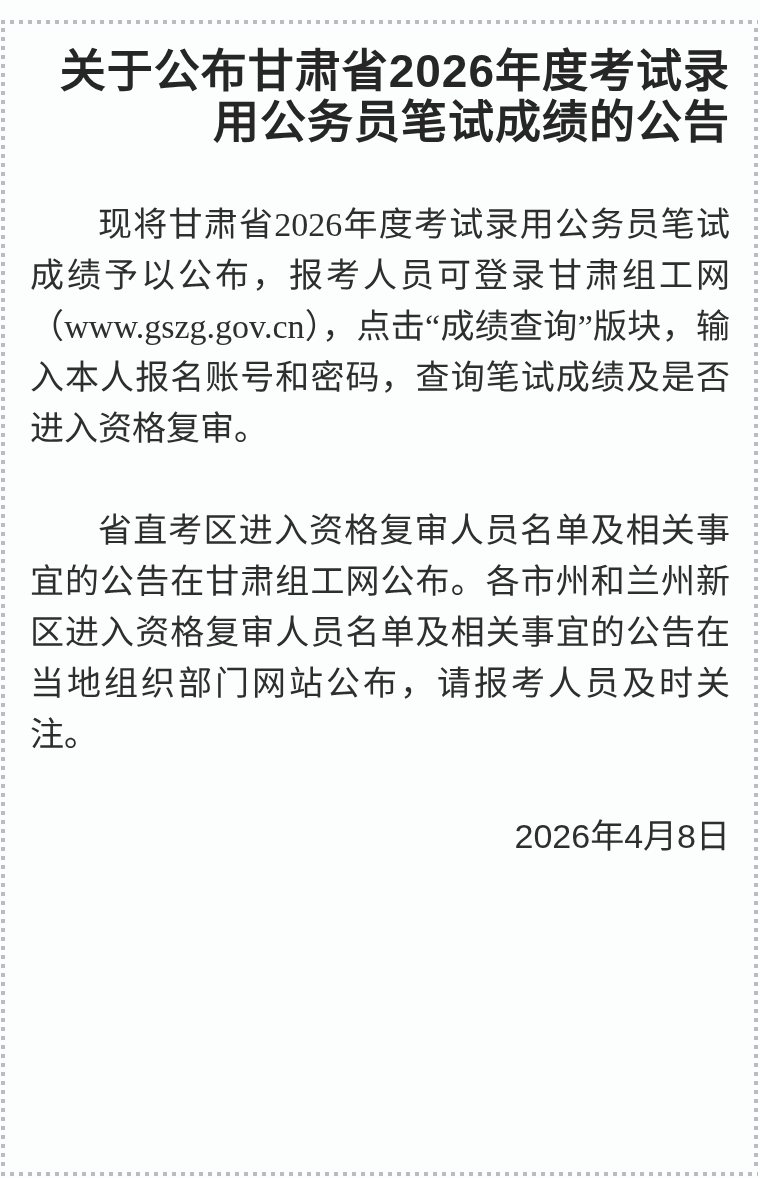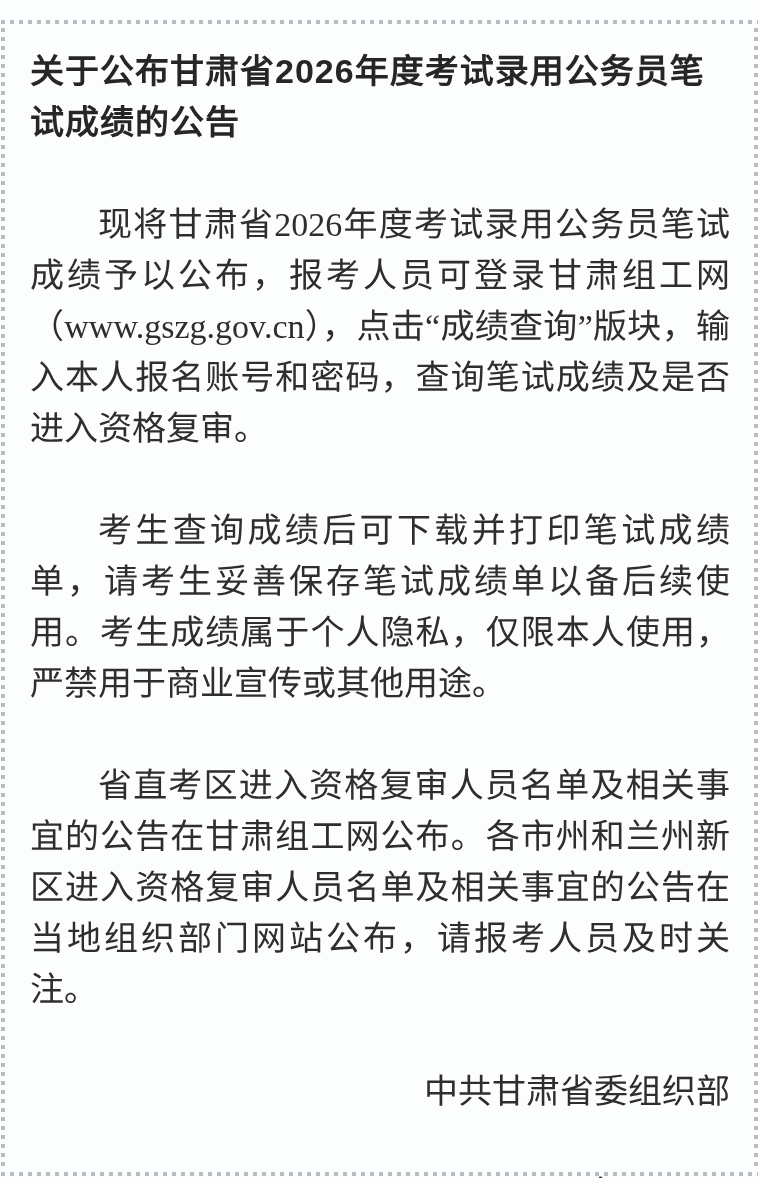--- a/index.html
+++ b/index.html
@@ -44,24 +44,24 @@
   .border-left { left: 1px; }
   .border-right { right: 2px; }
 
   .content {
     position: absolute;
     top: 0; left: 0; right: 0; bottom: 0;
     padding: 46px 30px 0 30px;
     color: var(--text-color);
   }
   .doc-title {
-    font-size: 34px;
+    font-size: 46px;
     font-weight: 700;
     line-height: 51px;
-    text-align: left;
+    text-align: right;
     color: var(--title-color);
     letter-spacing: 1px;
     margin-bottom: 51px;
   }
   .doc-paragraph {
     font-size: 34px;
     line-height: 51px;
     text-align: justify;
     text-justify: inter-character;
     text-indent: 2em;
@@ -82,21 +82,19 @@
   <div class="border-top"></div>
   <div class="border-bottom"></div>
   <div class="border-left"></div>
   <div class="border-right"></div>
 
   <div class="content">
     <h1 class="doc-title">关于公布甘肃省2026年度考试录用公务员笔试成绩的公告</h1>
 
     <p class="doc-paragraph">现将甘肃省2026年度考试录用公务员笔试成绩予以公布，报考人员可登录甘肃组工网（www.gszg.gov.cn），点击“成绩查询”版块，输入本人报名账号和密码，查询笔试成绩及是否进入资格复审。</p>
 
-    <p class="doc-paragraph">考生查询成绩后可下载并打印笔试成绩单，请考生妥善保存笔试成绩单以备后续使用。考生成绩属于个人隐私，仅限本人使用，严禁用于商业宣传或其他用途。</p>
 
     <p class="doc-paragraph">省直考区进入资格复审人员名单及相关事宜的公告在甘肃组工网公布。各市州和兰州新区进入资格复审人员名单及相关事宜的公告在当地组织部门网站公布，请报考人员及时关注。</p>
 
-    <p class="doc-signature">中共甘肃省委组织部</p>
 
     <p class="doc-date">2026年4月8日</p>
   </div>
 </div>
 
 </body></html>

